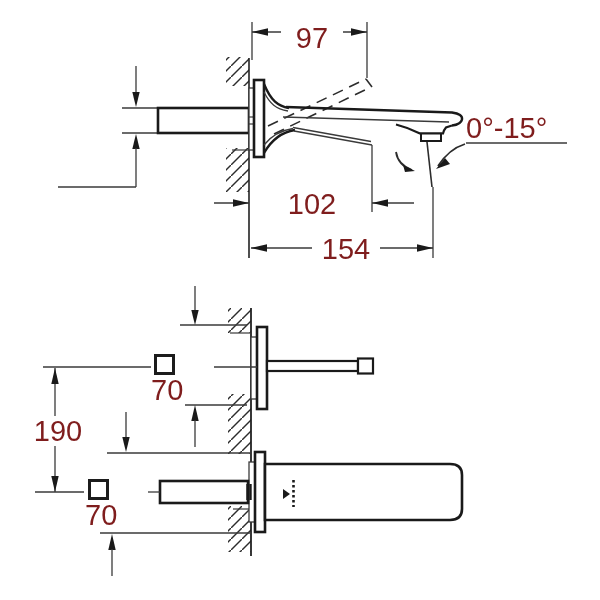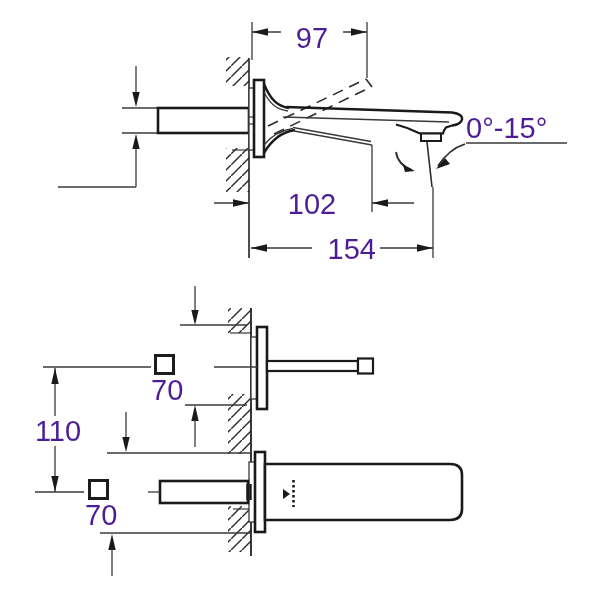--- a/index.html
+++ b/index.html
@@ -1,19 +1,19 @@
 <!DOCTYPE html>
 <html><head>
 <meta charset="utf-8">
 <style>
   html,body{margin:0;padding:0;background:#fff;}
   #canvas{position:relative;width:600px;height:600px;background:#fff;overflow:hidden;
           font-family:"Liberation Sans",sans-serif;}
   #linework{position:absolute;left:0;top:0;}
-  .label{position:absolute;color:#4c1d95;font-size:29px;line-height:1.05;white-space:nowrap;
+  .label{position:absolute;color:#7f1d1d;font-size:29px;line-height:1.05;white-space:nowrap;
          font-family:"Liberation Sans",sans-serif;}
   .bgw{background:#fff;padding:0 4px;}
   .ctr{text-align:center;}
   .sq{display:inline-block;width:15px;height:15px;border:3px solid #1c1c1c;margin-right:5px;
       vertical-align:-1px;background:#fff;}
   .dimrow{display:flex;align-items:center;flex-direction:column;}
   .g-main{font-size:34px;}
   .frac{margin-left:3px;}
   .sup{font-size:21px;position:relative;top:-10px;}
   .fsl{font-size:27px;position:relative;top:-2px;margin:0 -1px;}
@@ -177,23 +177,23 @@
   </g>
 </svg>
 
 <div class="label ctr bgw" style="left:281px;top:23px;width:54px;">97</div>
 
 <div class="label" style="left:466px;top:113px;">0°-15°</div>
 
 
 <div class="label ctr" style="left:282px;top:189px;width:60px;">102</div>
 
-<div class="label ctr bgw" style="left:312px;top:234px;width:60px;text-align:right;">154</div>
-
-<div class="label ctr bgw" style="left:24px;top:416px;width:60px;">110</div>
+<div class="label ctr bgw" style="left:312px;top:234px;width:60px;">154</div>
+
+<div class="label ctr bgw" style="left:24px;top:416px;width:60px;">190</div>
 
 <div class="label dimrow" style="left:151px;top:354px;">
   <span class="sq"></span>
       <span>70</span>
 </div>
 
 <div class="label dimrow" style="left:85px;top:479px;">
   <span class="sq"></span>
       <span>70</span>
 </div>

